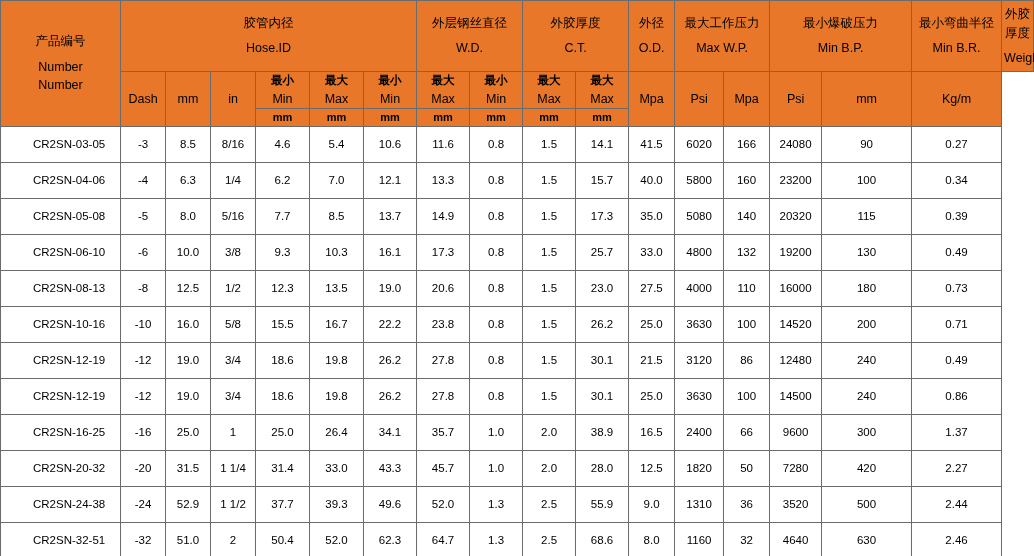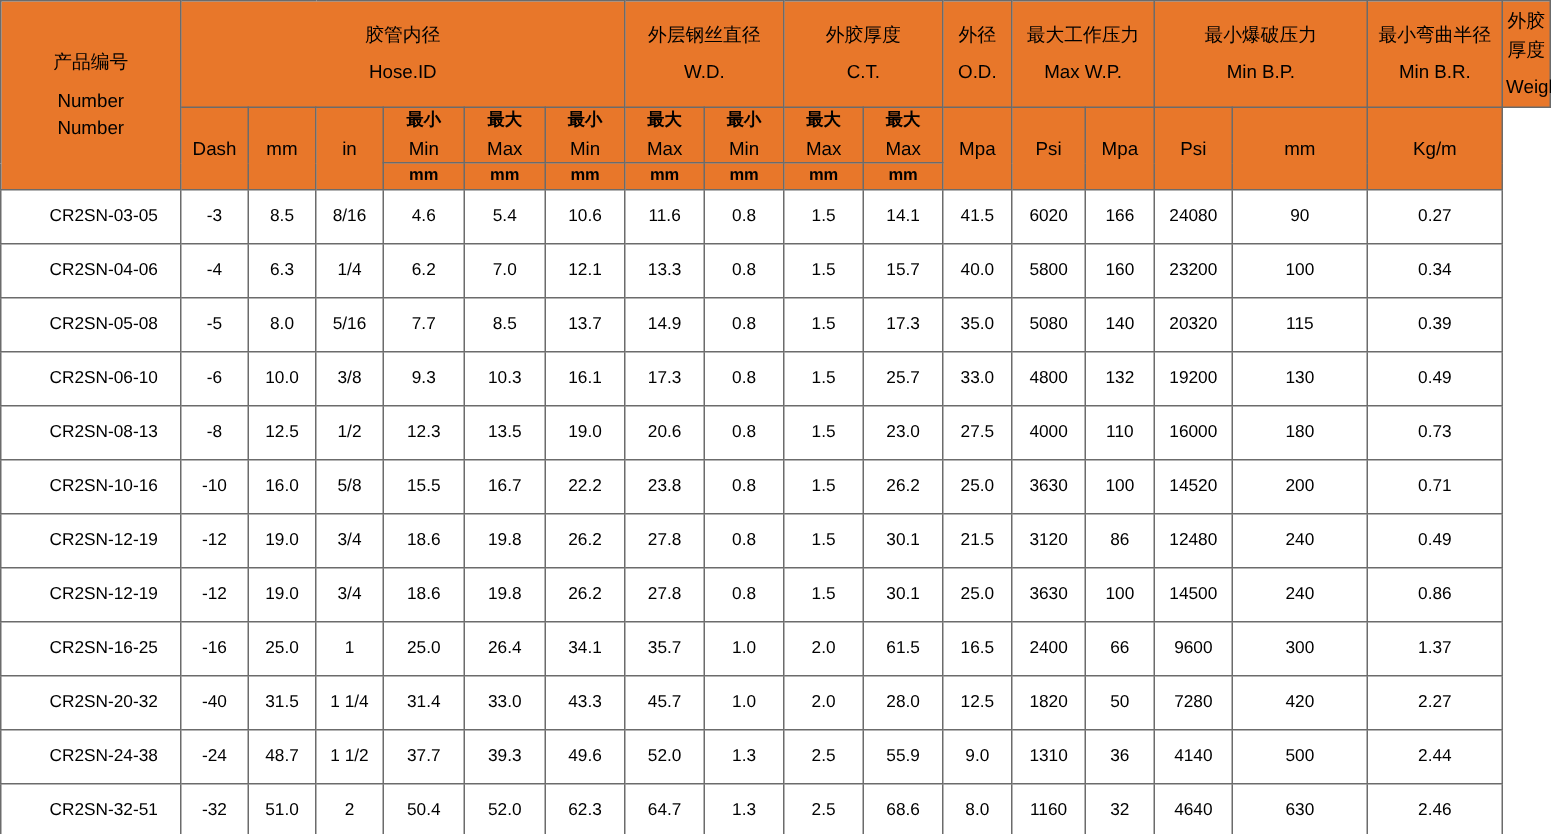--- a/index.html
+++ b/index.html
@@ -371,63 +371,63 @@
         <td class="pn">CR2SN-16-25</td>
         <td>-16</td>
         <td>25.0</td>
         <td>1</td>
         <td>25.0</td>
         <td>26.4</td>
         <td>34.1</td>
         <td>35.7</td>
         <td>1.0</td>
         <td>2.0</td>
-        <td>61.5</td>
+        <td>38.9</td>
         <td>16.5</td>
         <td>2400</td>
         <td>66</td>
         <td>9600</td>
         <td>300</td>
         <td>1.37</td>
       </tr>
       <tr>
         <td class="pn">CR2SN-20-32</td>
-        <td>-40</td>
+        <td>-20</td>
         <td>31.5</td>
         <td>1 1/4</td>
         <td>31.4</td>
         <td>33.0</td>
         <td>43.3</td>
         <td>45.7</td>
         <td>1.0</td>
         <td>2.0</td>
         <td>28.0</td>
         <td>12.5</td>
         <td>1820</td>
         <td>50</td>
         <td>7280</td>
         <td>420</td>
         <td>2.27</td>
       </tr>
       <tr>
         <td class="pn">CR2SN-24-38</td>
         <td>-24</td>
-        <td>48.7</td>
+        <td>52.9</td>
         <td>1 1/2</td>
         <td>37.7</td>
         <td>39.3</td>
         <td>49.6</td>
         <td>52.0</td>
         <td>1.3</td>
         <td>2.5</td>
         <td>55.9</td>
         <td>9.0</td>
         <td>1310</td>
         <td>36</td>
-        <td>4140</td>
+        <td>3520</td>
         <td>500</td>
         <td>2.44</td>
       </tr>
       <tr>
         <td class="pn">CR2SN-32-51</td>
         <td>-32</td>
         <td>51.0</td>
         <td>2</td>
         <td>50.4</td>
         <td>52.0</td>

